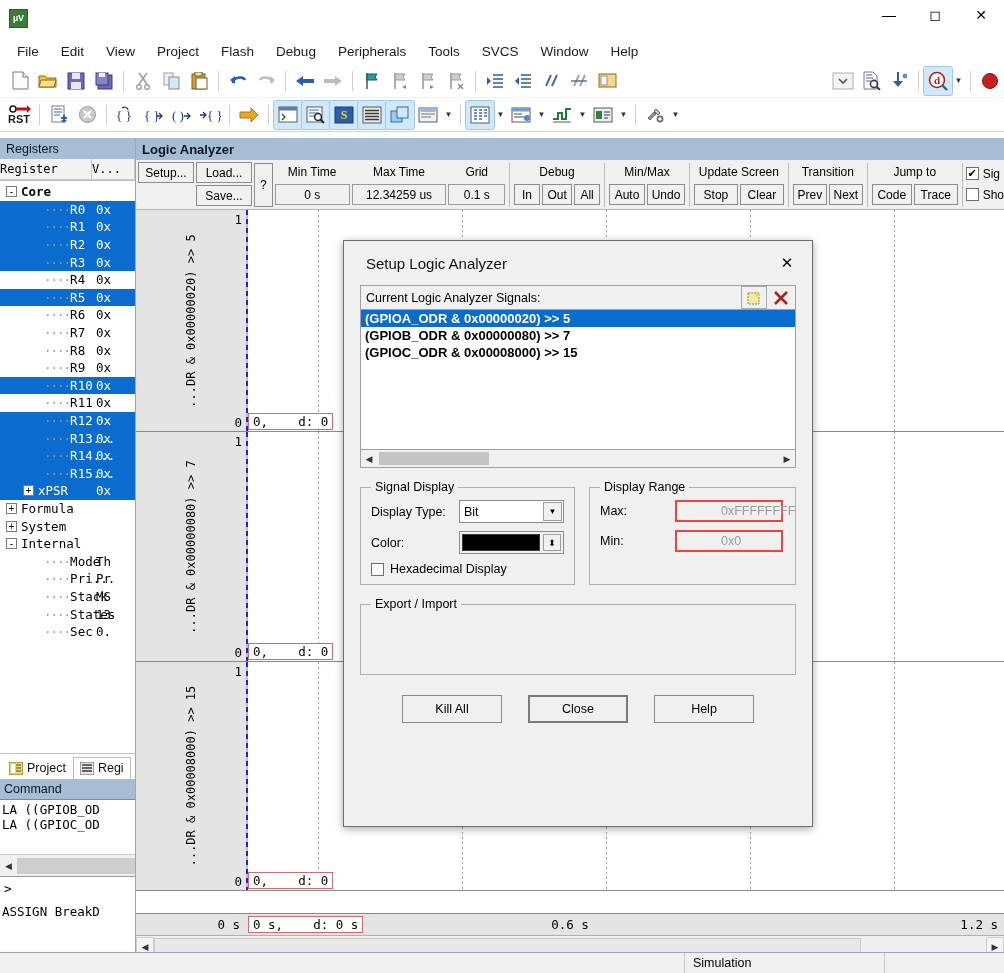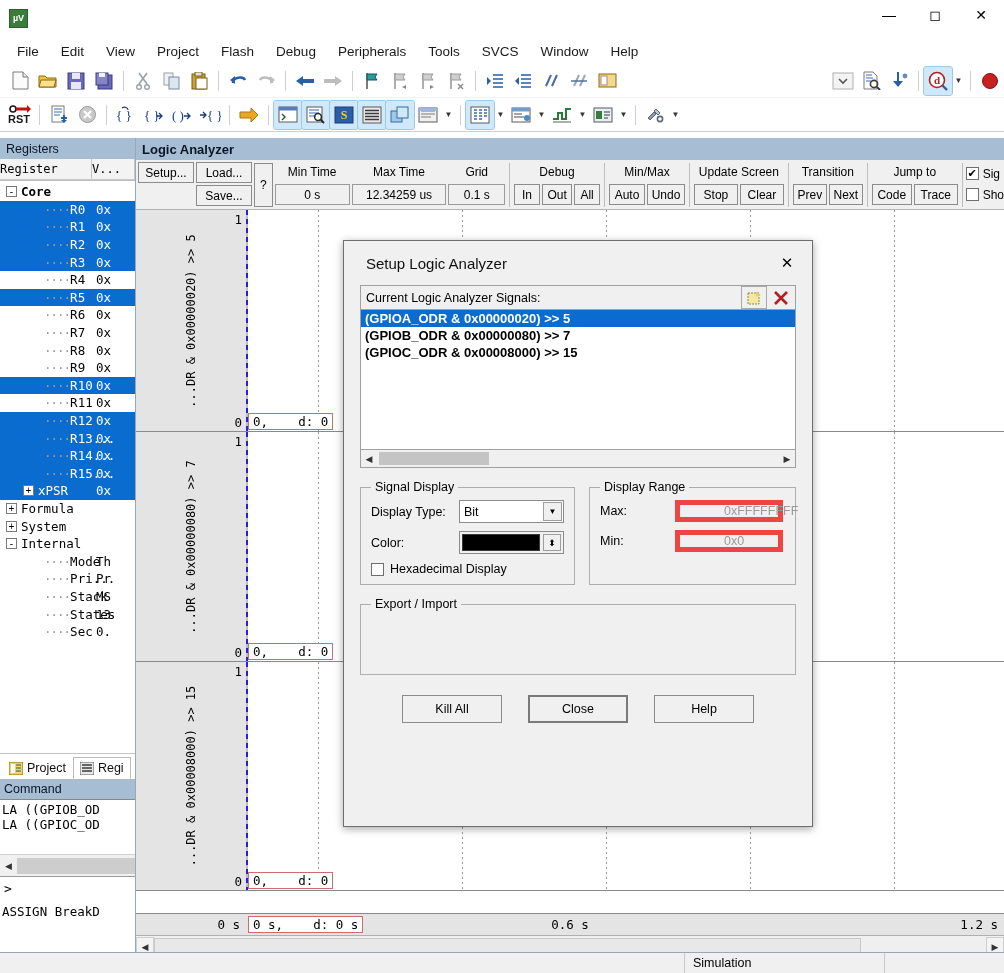--- a/index.html
+++ b/index.html
@@ -229,21 +229,21 @@
   fieldset.grp {
     border:1px solid #aeaeae; margin:0; padding:6px 10px 10px 10px; position:relative;
   }
   fieldset.grp legend { font-size:12.5px; color:#000; padding:0 4px; }
   .row { display:flex; align-items:center; margin-bottom:8px; }
   .lab { font-size:12.5px; color:#000; }
   .txtin {
     border:1px solid #8b8b8b; background:#fff; height:22px; font-size:12.5px; padding:0 3px;
     display:flex; align-items:center; font-family:"Liberation Sans", sans-serif;
   }
-  .txtin.disabled { background:#f0f0f0; border:5px solid #ef4444; color:#9a9a9a;padding-left:44px; }
+  .txtin.disabled { background:#f0f0f0; border:2px solid #ef4444; color:#9a9a9a;padding-left:44px; }
   .combo {
     border:1px solid #8b8b8b; background:#fff; height:23px; display:flex; align-items:center;
     font-size:12.5px; padding-left:4px; position:relative;
   }
   .combo .arrow {
     position:absolute; right:1px; top:1px; bottom:1px; width:19px; background:#f0f0f0;
     border:1px solid #9e9e9e; display:flex; align-items:center; justify-content:center; font-size:8px;
   }
   .colorbox { border:1px solid #8b8b8b; background:#f0f0f0; height:23px; display:flex; align-items:center; position:relative; padding:2px;}
   .colorbox .swatch { flex:1; height:17px; background:#000; margin-right:21px; border:1px solid #3a3a3a;}

